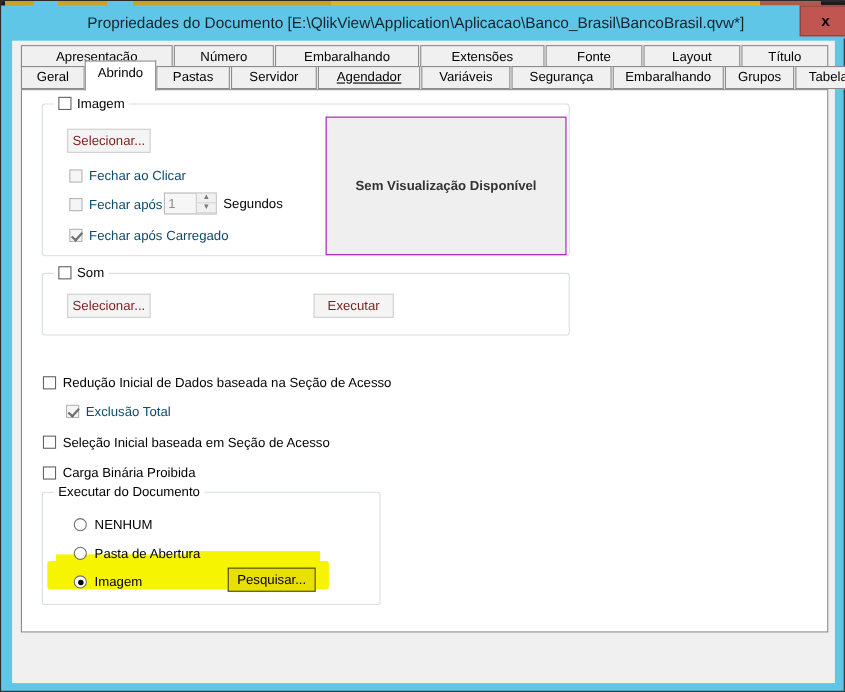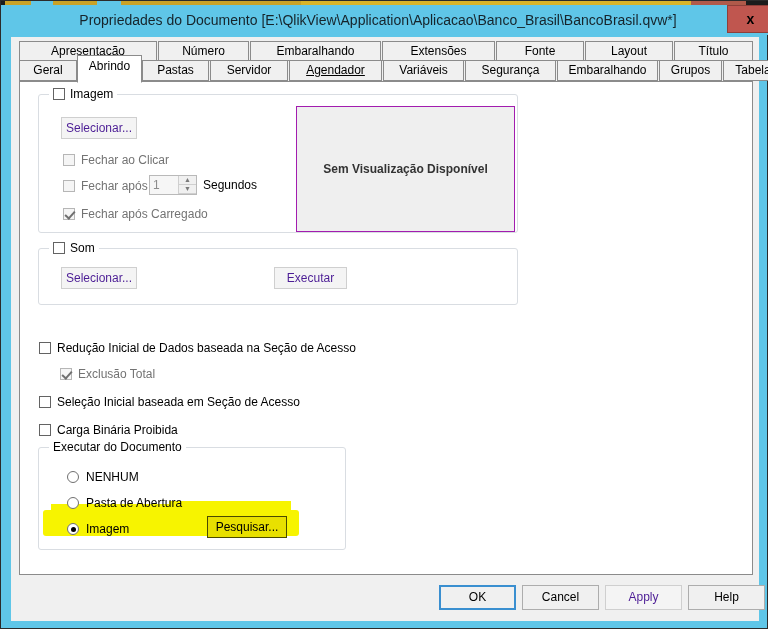--- a/index.html
+++ b/index.html
@@ -164,21 +164,21 @@
   }
   .cbrow {
     position: absolute;
     display: flex;
     align-items: center;
     gap: 6px;
     font-size: 12px;
     white-space: nowrap;
     cursor: pointer;
   }
-  .cbrow.disabled { color: #737373; }
+  .cbrow.disabled { color: #0c4a6e; }
 
   
   .rd {
     display: inline-block;
     width: 12px; height: 12px;
     box-sizing: border-box;
     border: 1px solid #707070;
     border-radius: 50%;
     background: #ffffff;
     position: relative;
@@ -207,21 +207,21 @@
     position: absolute;
     box-sizing: border-box;
     background: #f0f0f0;
     border: 1px solid #adadad;
     font-size: 12px;
     text-align: center;
     color: #000;
     cursor: pointer;
     white-space: nowrap;
   }
-  .btn.disabled { color: #4c1d95; border-color: #cfcfcf; background: #f4f4f4; }
+  .btn.disabled { color: #7f1d1d; border-color: #cfcfcf; background: #f4f4f4; }
   .btn.default { border: 2px solid #3a8fd0; background: #f0f0f0; }
   .btn.highlight { background: #e8e000; border: 1px solid #4a4a00; text-align: center; }
 
   
   #spin-box {
     position: absolute;
     left: 128px; top: 168px;
     width: 48px; height: 20px;
     box-sizing: border-box;
     border: 1px solid #b9b9b9;
@@ -352,21 +352,21 @@
           <span>Sem Visualização Disponível</span>
         </div>
       </div>
 
       <div class="group" style="left:18px; top:166px; width:480px; height:57px;">
         <div class="group-title">
           <span class="cb"></span>
           <span>Som</span>
         </div>
         <div class="btn disabled" style="left:22px; top:18px; width:76px; height:22px; line-height:20px;">Selecionar...</div>
-        <div class="btn disabled" style="left:235px; top:18px; width:73px; height:22px; line-height:20px;">Executar</div>
+        <div class="btn disabled" style="left:246px; top:18px; width:73px; height:22px; line-height:20px;">Executar</div>
       </div>
 
       <div class="cbrow" style="left:19px; top:259px;">
         <span class="cb"></span>
         <span>Redução Inicial de Dados baseada na Seção de Acesso</span>
       </div>
 
       <div class="cbrow disabled" style="left:40px; top:285px;">
         <span class="cb disabled checked"></span>
         <span>Exclusão Total</span>
@@ -404,21 +404,15 @@
         <div class="rdrow" style="left:28px; top:74px;">
           <span class="rd checked"></span>
           <span>Imagem</span>
         </div>
 
         <div class="btn highlight" style="left:168px; top:68px; width:80px; height:22px; line-height:20px; z-index:3;">Pesquisar...</div>
       </div>
 
     </div>
 
-    <div id="footer-bar">
-      <div class="btn default" style="left:428px; top:9px; width:77px; height:25px; line-height:21px;">OK</div>
-      <div class="btn" style="left:511px; top:9px; width:77px; height:25px; line-height:23px;">Cancel</div>
-      <div class="btn disabled" style="left:594px; top:9px; width:77px; height:25px; line-height:23px;">Apply</div>
-      <div class="btn" style="left:677px; top:9px; width:77px; height:25px; line-height:23px;">Help</div>
-    </div>
 
   </div>
 </div>
 
 </body></html>

